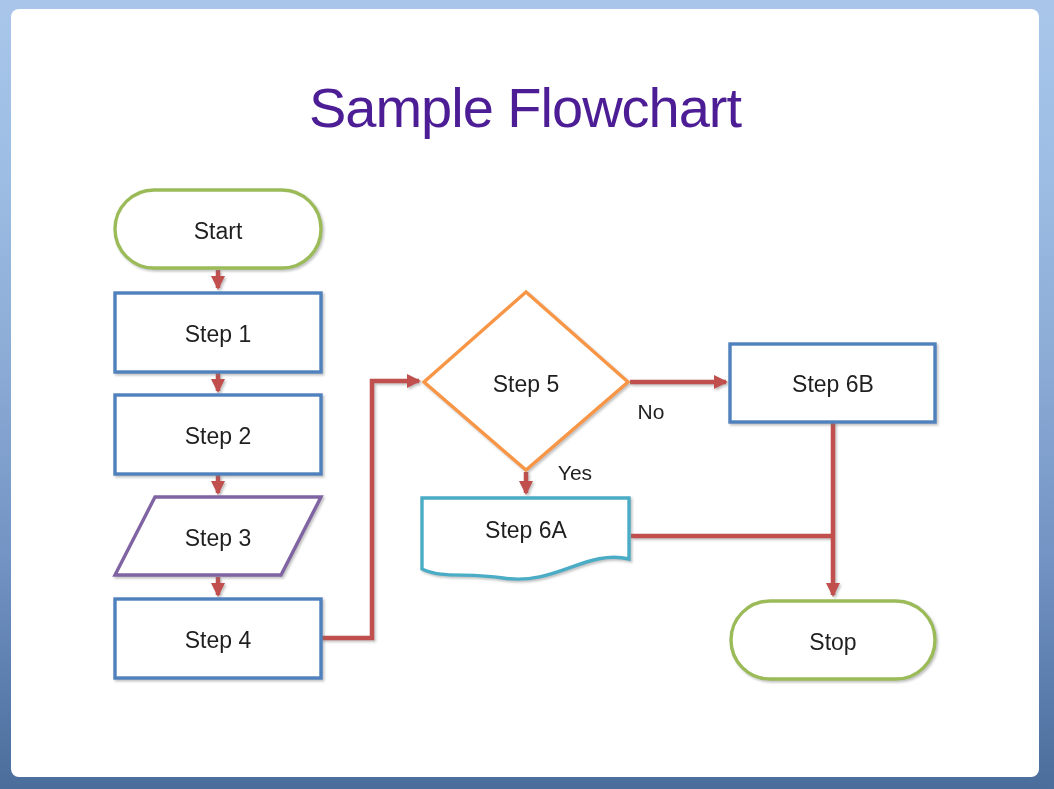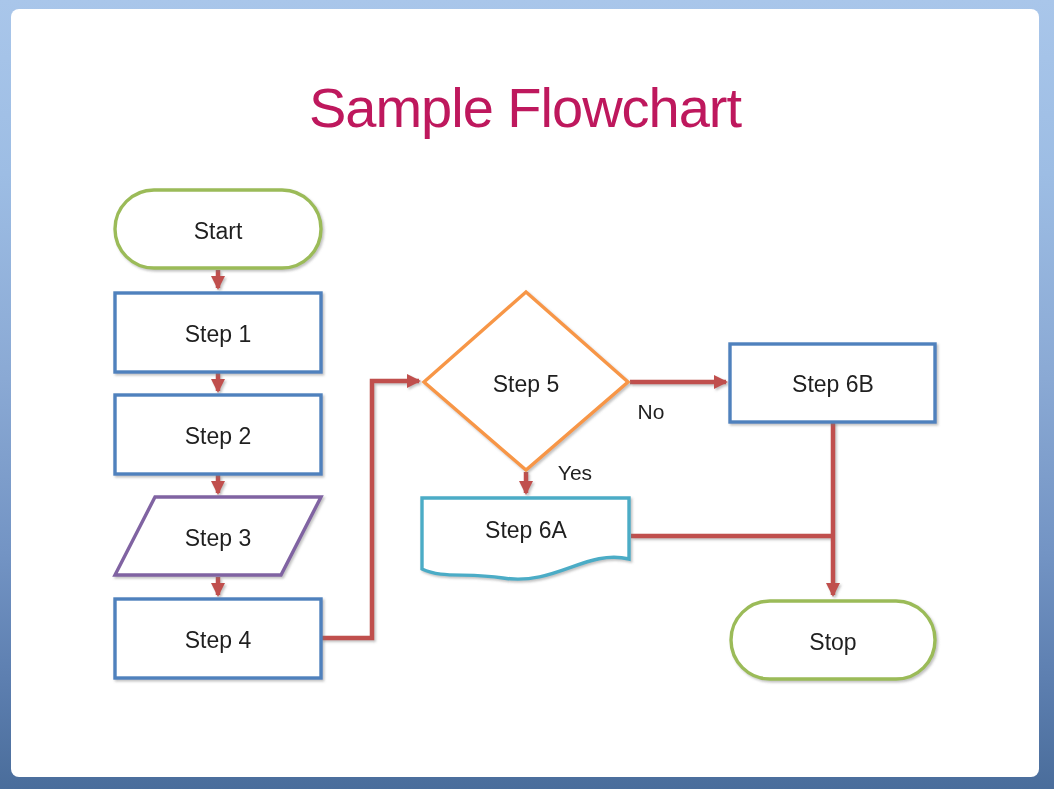--- a/index.html
+++ b/index.html
@@ -22,21 +22,21 @@
     background: #ffffff;
     border-radius: 8px;
   }
   .title {
     position: absolute;
     top: 66px; left: 0; right: 0;
     text-align: center;
     font-size: 56px;
     font-weight: 400;
     letter-spacing: -1px;
-    color: #be185d;
+    color: #4c1d95;
     white-space: nowrap;
   }
   svg.flow {
     position: absolute;
     left: 0; top: 0;
     width: 1054px; height: 789px;
   }
   svg.flow .shape { fill: #ffffff; stroke-width: 3.4px; }
   svg.flow .edge  { fill: none; stroke-width: 4.5px; }
   svg.flow text {

